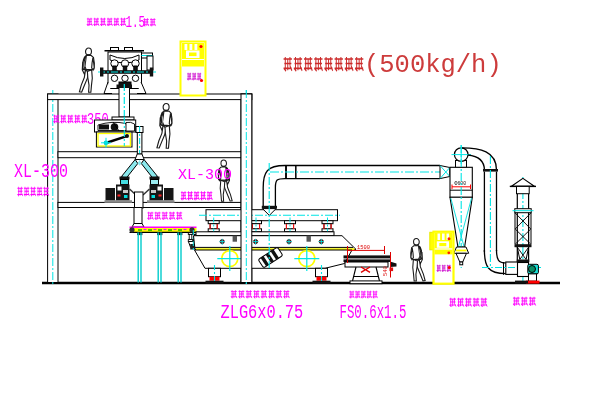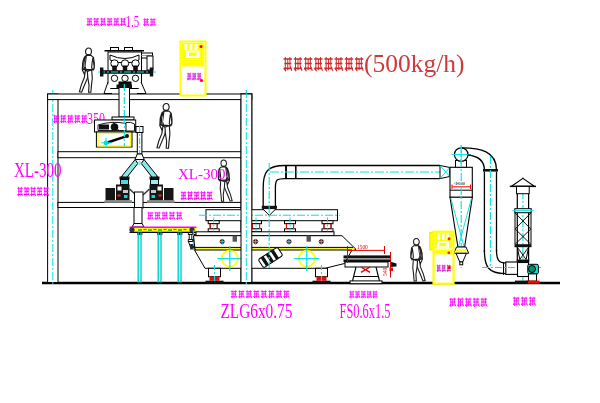--- a/index.html
+++ b/index.html
@@ -1,17 +1,17 @@
 <!DOCTYPE html>
 <html><head>
 <meta charset="utf-8">
 <style>
 html,body{margin:0;padding:0;background:#fff;}
 #page{position:relative;width:600px;height:403px;background:#fff;overflow:hidden;
-font-family:Liberation Serif, serif;}
+font-family:Liberation Mono, monospace;}
 svg{position:absolute;left:0;top:0;}
 </style>
 </head>
 <body>
 <div id="page">
 <svg width="600" height="403" viewBox="0 0 600 403">
 <defs>
 
 <g id="cj" stroke="currentColor" stroke-width="1.05" fill="none">
   <path d="M0.6,1.7 H9.4 M1.4,4.7 H8.8 M0.6,7.9 H9.2 M2.4,0.3 V9.7 M7.3,0.3 V6.2 M5,1.7 V9.2 M3.2,9.7 L1,7.9 M7.3,6.2 L9.4,9.5"></path>

